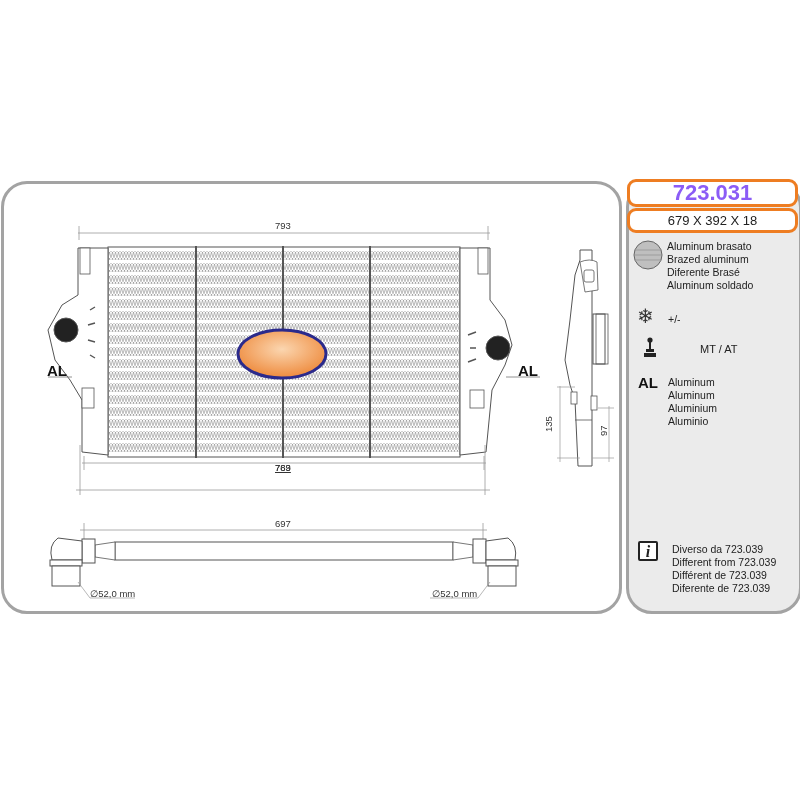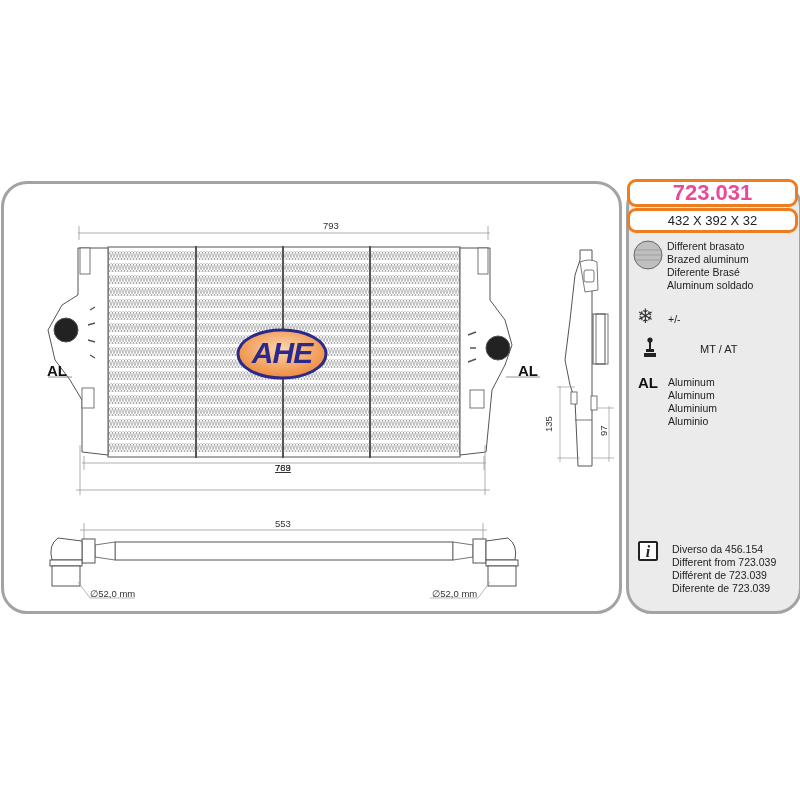--- a/index.html
+++ b/index.html
@@ -1,19 +1,19 @@
 <!DOCTYPE html>
 <html><head>
 <meta charset="utf-8">
 <style>
   html,body{margin:0;padding:0;background:#ffffff;}
   body{width:800px;height:800px;position:relative;overflow:hidden;font-family:"Liberation Sans",sans-serif;color:#222;}
   .left-panel{position:absolute;left:1px;top:181px;width:621px;height:433px;border:3px solid #a3a3a3;border-radius:26px;background:#fff;box-sizing:border-box;}
   .right-panel{position:absolute;left:626px;top:181px;width:176px;height:433px;border:3px solid #a3a3a3;border-radius:26px;background:#ebebeb;box-sizing:border-box;}
-  .code-box{position:absolute;left:627px;top:179px;width:171px;height:28px;border:3px solid #ee7d22;border-radius:9px;background:#fff;box-sizing:border-box;text-align:center;font-weight:bold;font-size:22px;line-height:22px;color:#ec4899;}
+  .code-box{position:absolute;left:627px;top:179px;width:171px;height:28px;border:3px solid #ee7d22;border-radius:9px;background:#fff;box-sizing:border-box;text-align:center;font-weight:bold;font-size:22px;line-height:22px;color:#8b5cf6;}
   .dim-box{position:absolute;left:627px;top:208px;width:171px;height:25px;border:3px solid #ee7d22;border-radius:9px;background:#fff;box-sizing:border-box;text-align:center;font-size:13px;line-height:19px;color:#222;}
   .spec{position:absolute;font-size:10.5px;line-height:13px;color:#222;}
   .spec div{white-space:nowrap;}
   .icon-abs{position:absolute;}
   .al-tag{position:absolute;font-weight:bold;font-size:15px;color:#111;}
   .dim-label{position:absolute;font-size:9.5px;color:#333;}
   svg{position:absolute;overflow:visible;}
   .logo{position:absolute;left:236px;top:328px;width:92px;height:52px;}
 </style>
 </head>
@@ -115,63 +115,62 @@
 
     <rect x="473" y="539" width="13" height="24" fill="#fff" stroke="#555" stroke-width="1"></rect>
     <path d="M486,541 L508,538 Q518,545 515,560 L486,560 Z" fill="#fff" stroke="#555" stroke-width="1"></path>
     <rect x="486" y="560" width="32" height="6" fill="#fff" stroke="#555" stroke-width="1"></rect>
     <rect x="488" y="566" width="28" height="20" fill="#fff" stroke="#555" stroke-width="1"></rect>
     <line x1="490" y1="582" x2="478" y2="598" stroke="#999" stroke-width="0.7"></line>
     <line x1="430" y1="598" x2="478" y2="598" stroke="#999" stroke-width="0.7"></line>
   </g>
 </svg>
 
-<span class="dim-label" style="left:275px;top:220px;margin-left:48px;">793</span>
+<span class="dim-label" style="left:275px;top:220px;">793</span>
 <span class="dim-label" style="left:275px;top:462px;text-align:center;">769</span>
 <span class="dim-label" style="left:275px;top:462px;text-decoration:underline;">783</span>
 <span class="dim-label" style="left:543px;top:418px;transform:rotate(-90deg);transform-origin:left top;top:432px;">135</span>
 <span class="dim-label" style="left:598px;top:436px;transform:rotate(-90deg);transform-origin:left top;">97</span>
-<span class="dim-label" style="left:275px;top:518px;">553</span>
+<span class="dim-label" style="left:275px;top:518px;">697</span>
 <span class="dim-label" style="left:90px;top:588px;">∅52,0 mm</span>
 <span class="dim-label" style="left:432px;top:588px;">∅52,0 mm</span>
 
 <span class="al-tag" style="left:47px;top:362px;">AL</span>
 <span class="al-tag" style="left:518px;top:362px;">AL</span>
 
 <div class="logo">
   <svg width="92" height="52" style="left:0;top:0;">
     <defs>
       <radialGradient id="lg" cx="50%" cy="40%" r="60%">
         <stop offset="0%" stop-color="#fbd6b0"></stop>
         <stop offset="100%" stop-color="#ee8a3c"></stop>
       </radialGradient>
     </defs>
     <ellipse cx="46" cy="26" rx="44" ry="24" fill="url(#lg)" stroke="#2b2a8c" stroke-width="3"></ellipse>
   </svg>
-  <span style="position:absolute;left:0;top:8px;width:92px;text-align:center;font-weight:bold;font-style:italic;font-size:30px;color:#2b2a8c;letter-spacing:-1px;">AHE</span>
 </div>
 
 <div class="right-panel"></div>
 <div class="code-box">723.031</div>
-<div class="dim-box">432 X 392 X 32</div>
+<div class="dim-box">679 X 392 X 18</div>
 
 <svg width="30" height="30" style="left:633px;top:240px;">
   <defs>
     <pattern id="hatch" width="2" height="4" patternUnits="userSpaceOnUse">
       <rect width="2" height="4" fill="#ddd"></rect>
       <line x1="1" y1="0" x2="1" y2="4" stroke="#777" stroke-width="0.6"></line>
     </pattern>
   </defs>
   <circle cx="15" cy="15" r="14" fill="url(#hatch)" stroke="#666" stroke-width="1"></circle>
   <line x1="2" y1="10" x2="28" y2="10" stroke="#888" stroke-width="0.6"></line>
   <line x1="1" y1="15" x2="29" y2="15" stroke="#888" stroke-width="0.6"></line>
   <line x1="2" y1="20" x2="28" y2="20" stroke="#888" stroke-width="0.6"></line>
 </svg>
 <div class="spec" style="left:667px;top:240px;">
-  <div>Different brasato</div>
+  <div>Aluminum brasato</div>
   <div>Brazed aluminum</div>
   <div>Diferente Brasé</div>
   <div>Aluminum soldado</div>
 </div>
 
 <span class="icon-abs" style="left:637px;top:306px;font-size:20px;line-height:20px;color:#333;">❄</span>
 <span class="spec" style="left:668px;top:313px;">+/-</span>
 
 <svg width="14" height="22" style="left:643px;top:337px;">
   <circle cx="7" cy="3" r="2.6" fill="#222"></circle>
@@ -186,17 +185,17 @@
   <div>Aluminum</div>
   <div>Aluminum</div>
   <div>Aluminium</div>
   <div>Aluminio</div>
 </div>
 
 <div class="icon-abs" style="left:638px;top:541px;width:20px;height:20px;border:2px solid #222;border-radius:2px;box-sizing:border-box;background:#fff;text-align:center;font-family:'Liberation Serif',serif;font-style:italic;font-weight:bold;font-size:16px;line-height:17px;">
   <span>i</span>
 </div>
 <div class="spec" style="left:672px;top:543px;">
-  <div>Diverso da 456.154</div>
+  <div>Diverso da 723.039</div>
   <div>Different from 723.039</div>
   <div>Différent de 723.039</div>
   <div>Diferente de 723.039</div>
 </div>
 
 </body></html>

